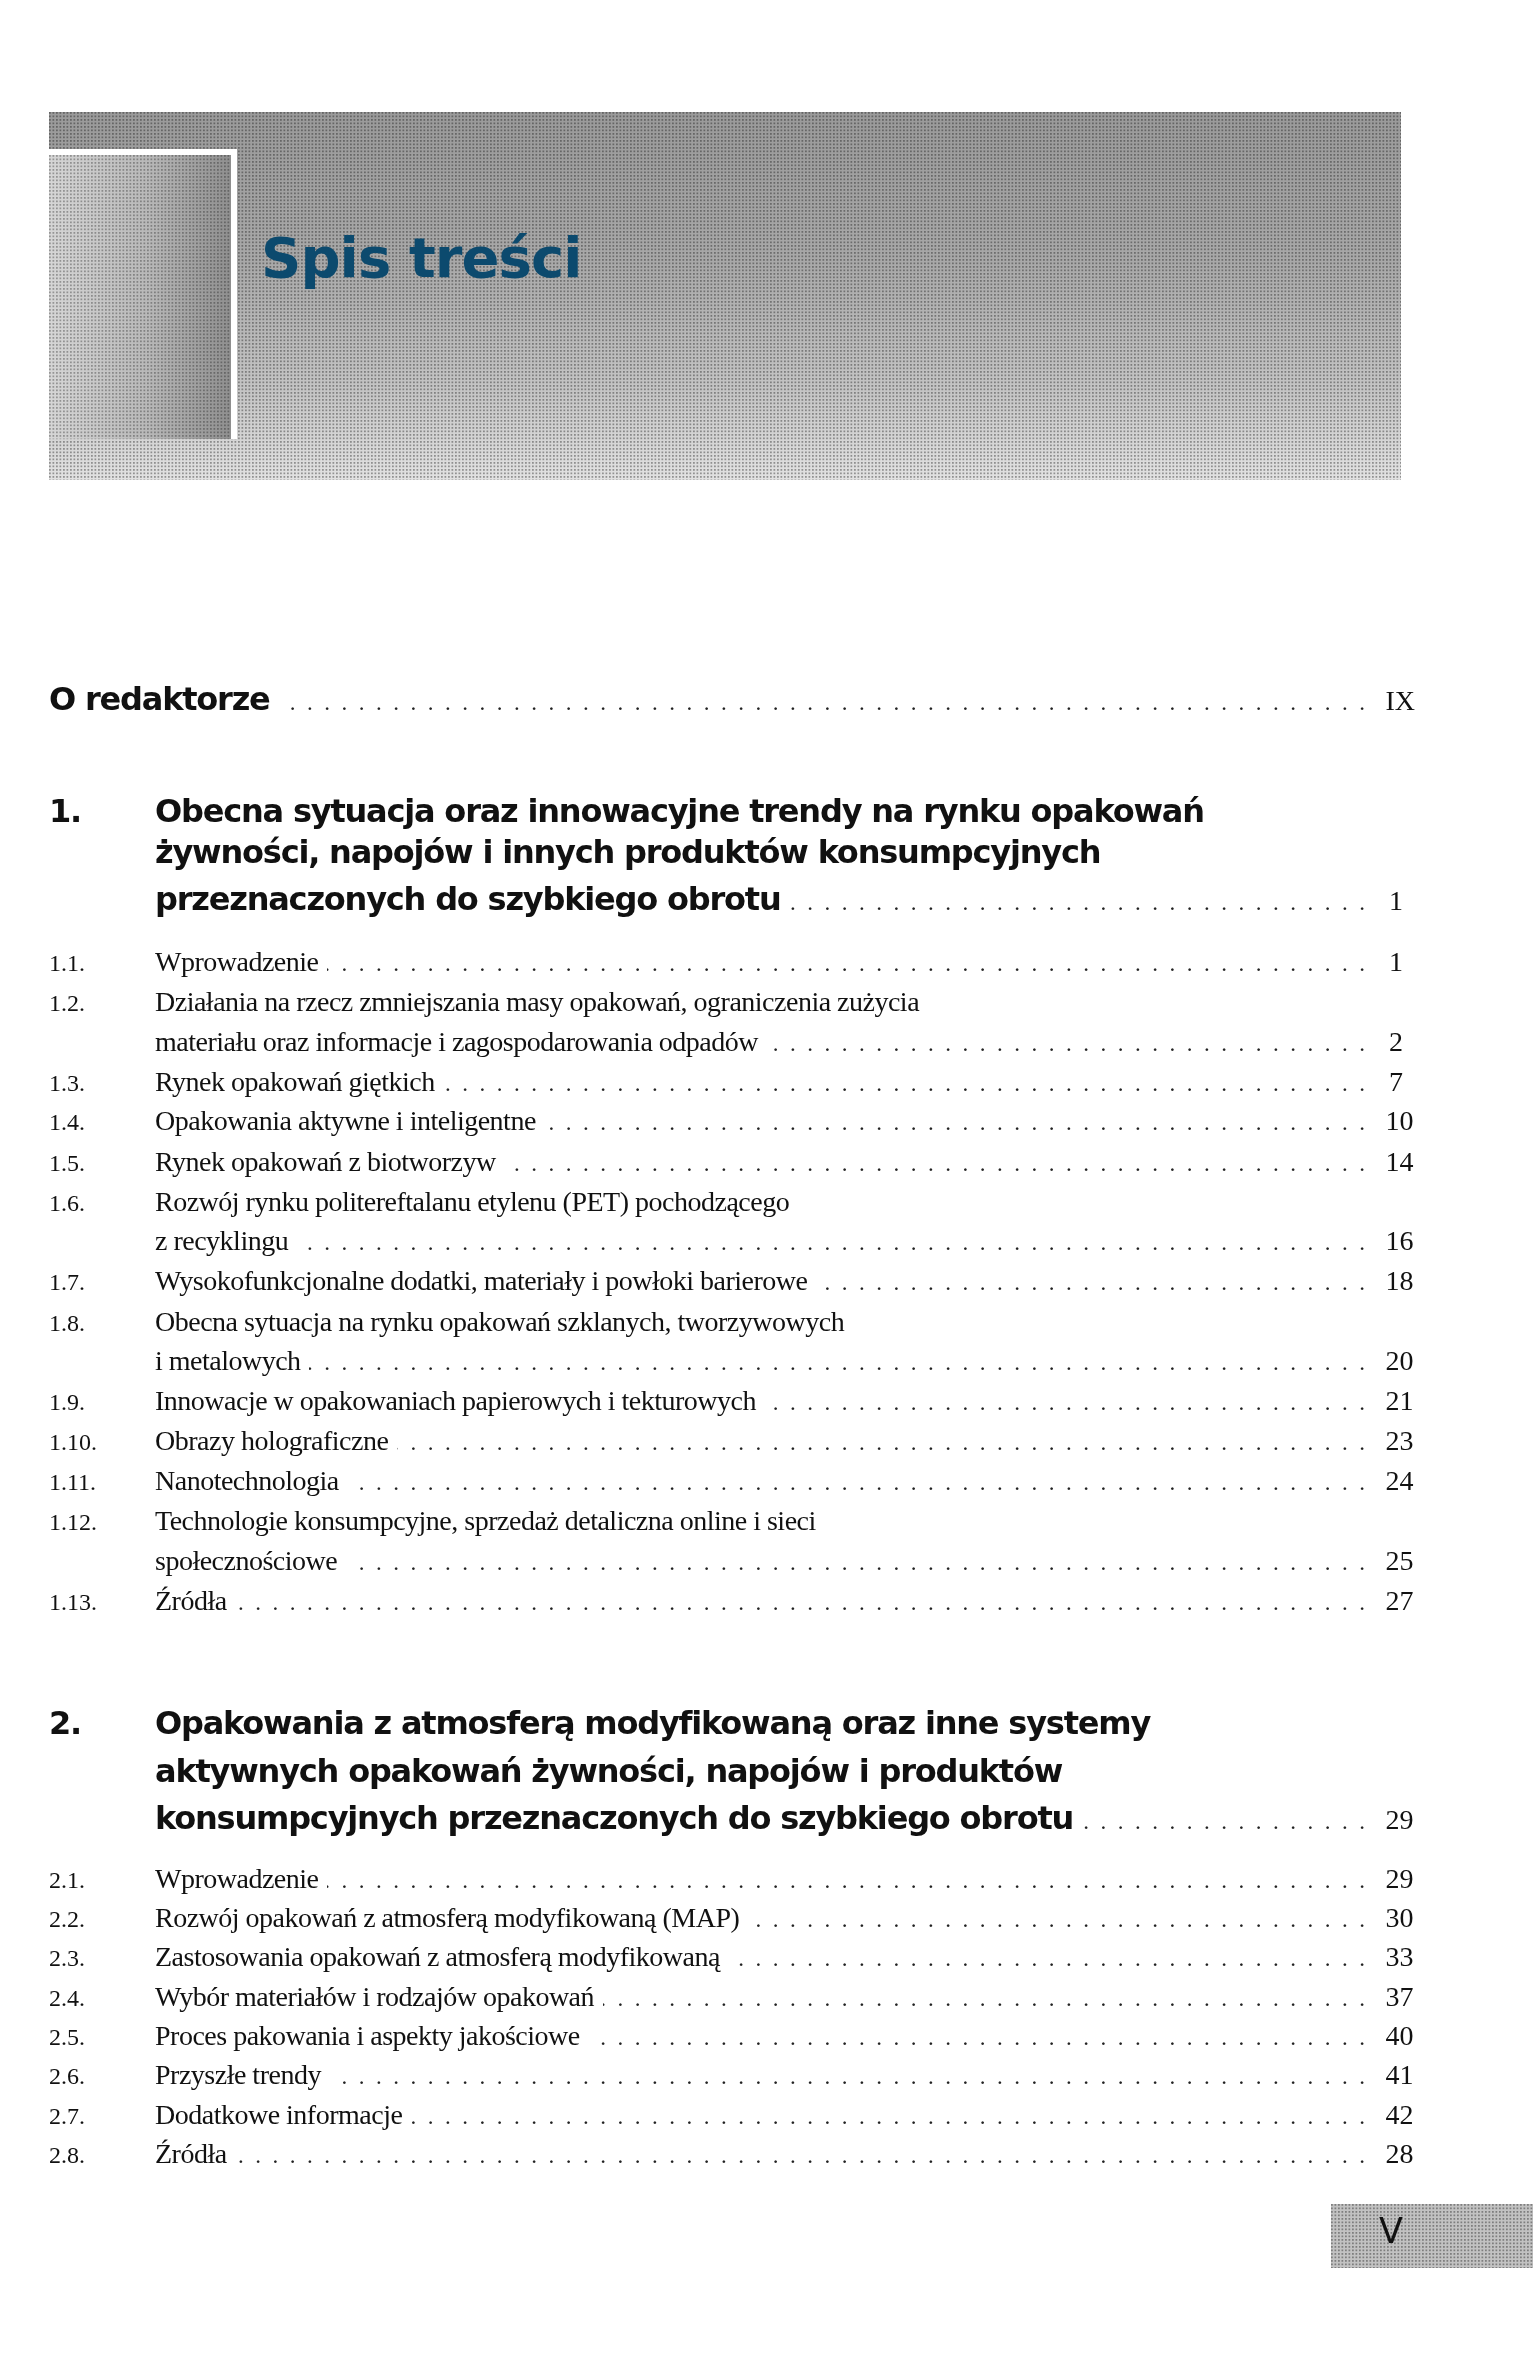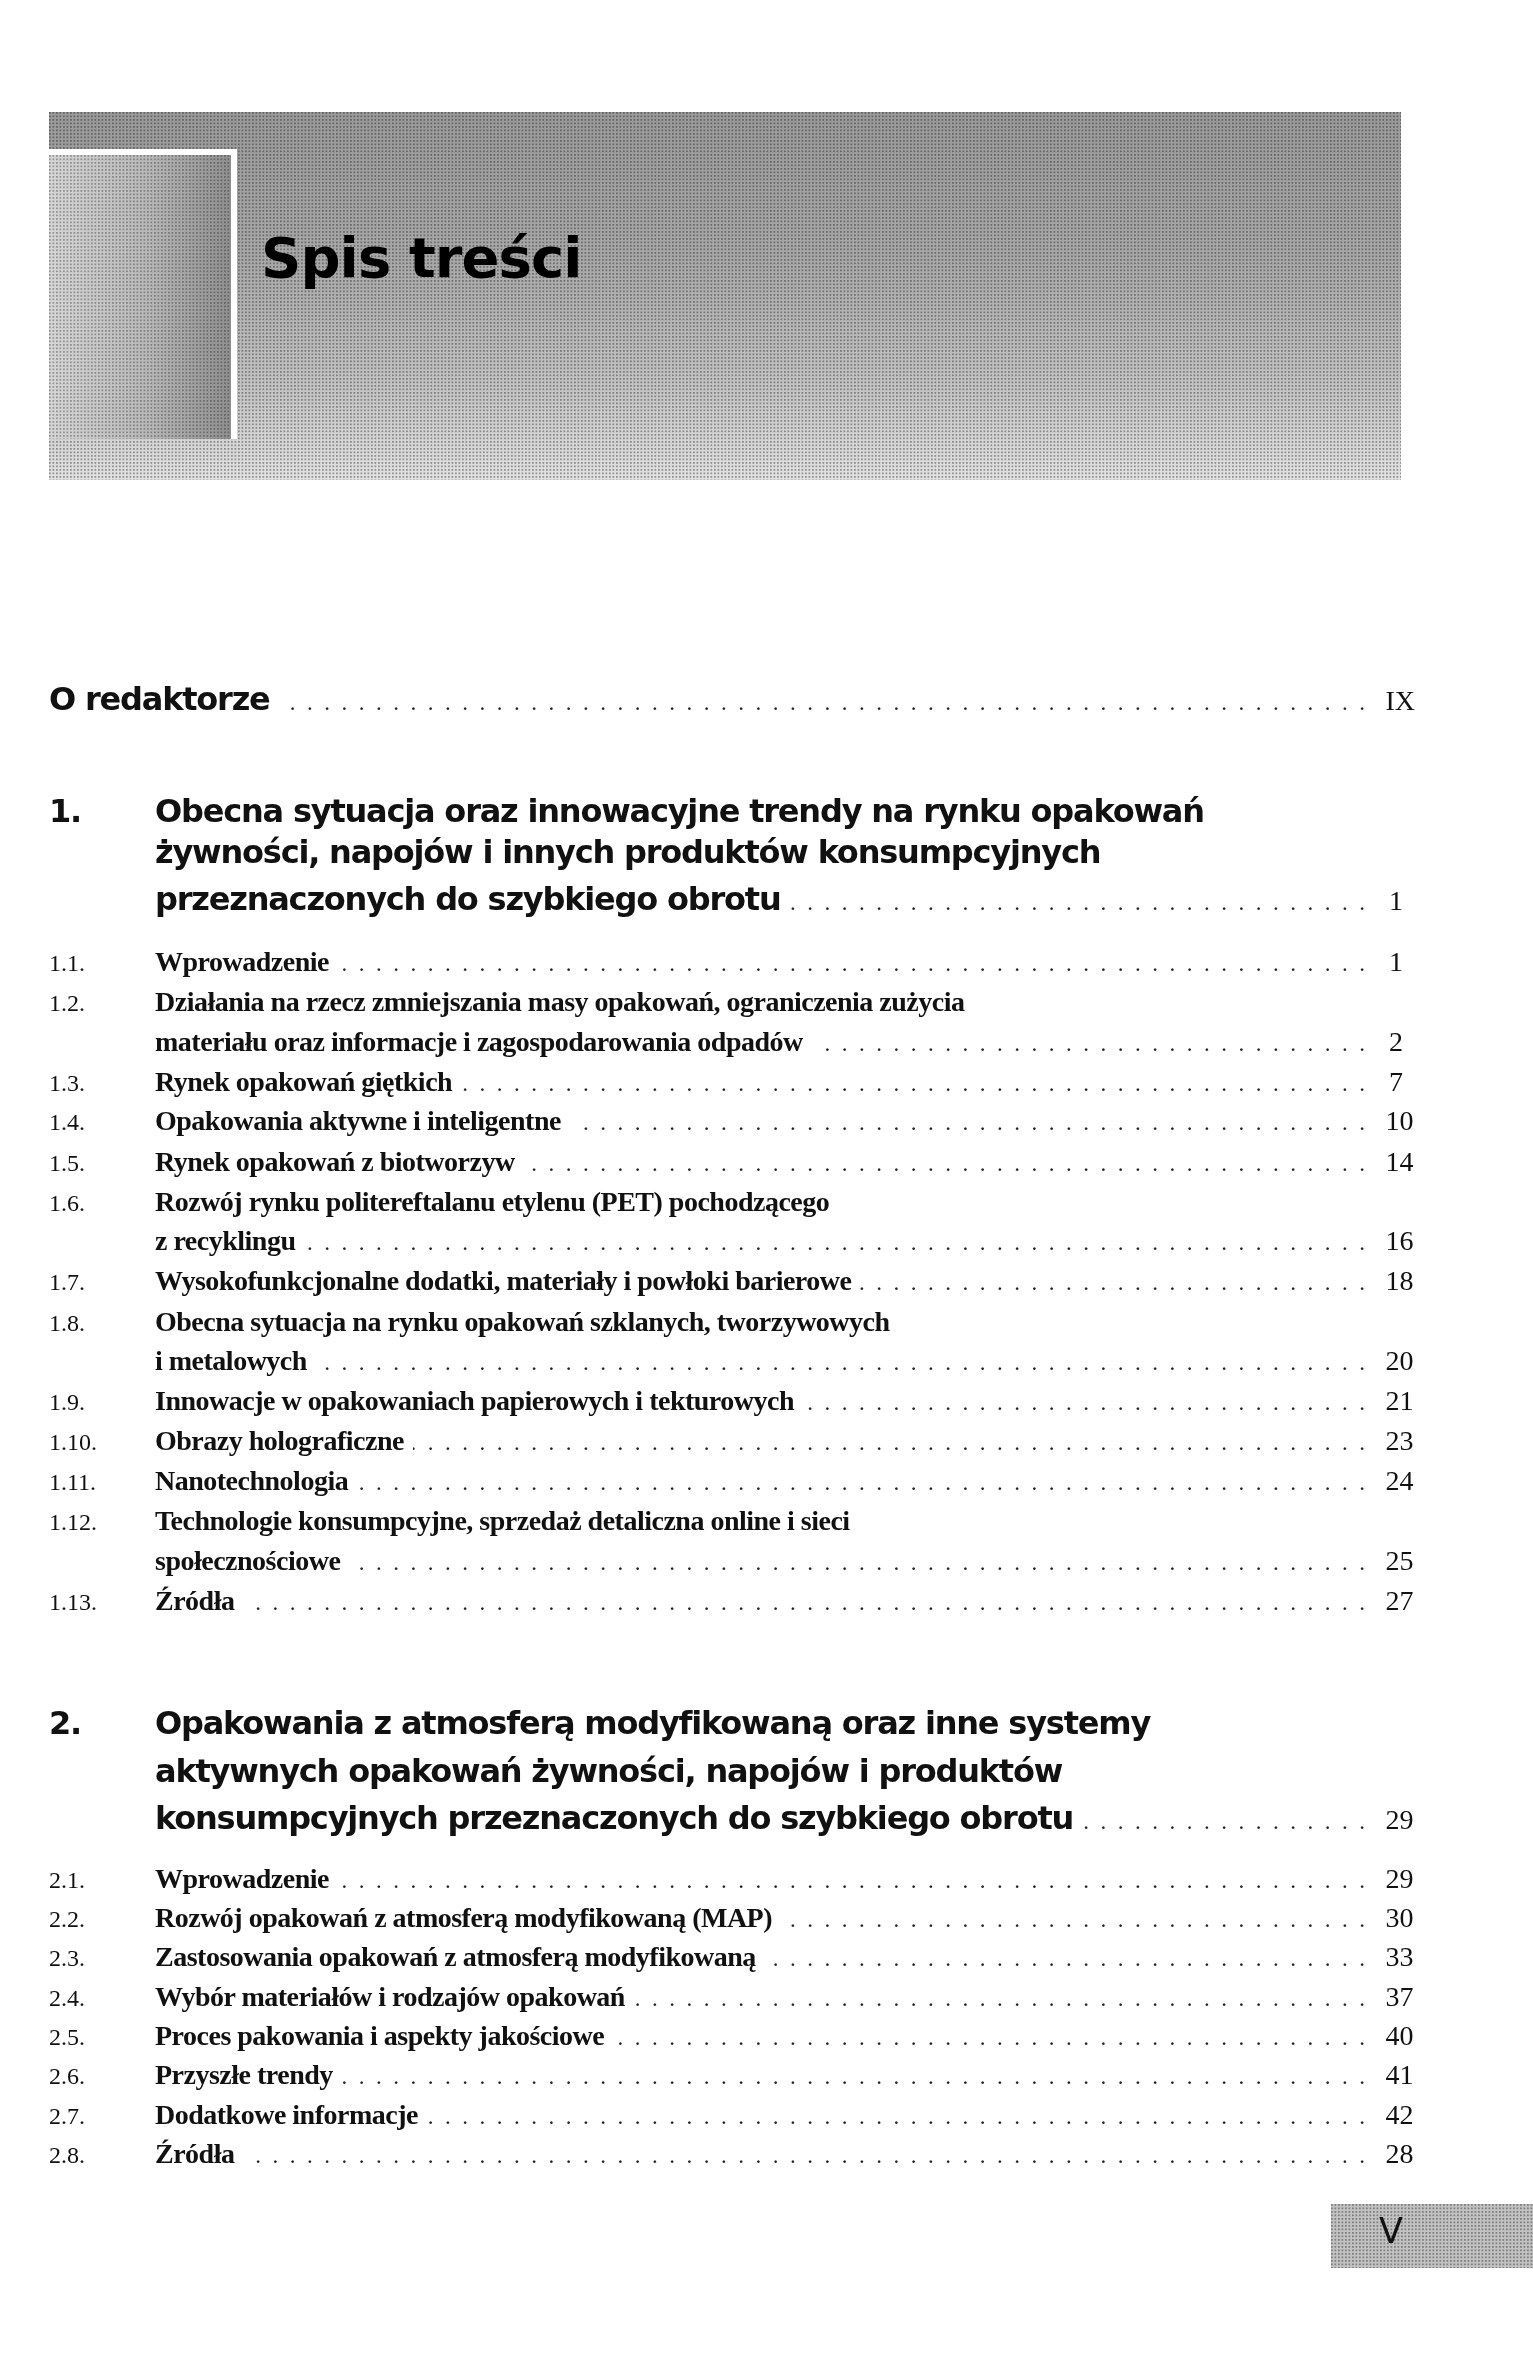--- a/index.html
+++ b/index.html
@@ -17,36 +17,35 @@
     border-top: 6.2px solid #fff; border-right: 6.2px solid #fff;
     margin-top: -6.2px;
     background:
       radial-gradient(circle at 0.9px 0.9px, rgba(0,0,0,0.3) 0.8px, transparent 1.1px) 0 0 / 3.5px 3.5px,
       linear-gradient(to right, #d6d6d6 0%, #b8b8b8 55%, #8f8f8f 100%);
   }
   .page-title {
     position: absolute; left: 261px; top: 222px;
     font-family: "DejaVu Sans", sans-serif; font-weight: bold;
     font-size: 56px; line-height: 71px; letter-spacing: -0.9px;
-    color: #000000; white-space: nowrap;
+    color: #0c4a6e; white-space: nowrap;
   }
 
   
   .line {
     position: absolute; left: 49px; width: 1354px; height: 35px;
     display: flex; align-items: baseline; white-space: nowrap;
   }
   .num {
     width: 106px; flex: 0 0 106px;
     font-family: "Liberation Serif", serif; font-size: 24px;
   }
   .txt {
     font-family: "Liberation Serif", serif; font-size: 28px;
     letter-spacing: -0.5px;
-    font-weight: bold;
   }
   .leader {
     flex: 1 1 auto; overflow: hidden; margin: 0 8.8px;
     font-family: "Liberation Serif", serif; font-size: 23px;
     letter-spacing: 11.5px; color: #222; direction: rtl; text-align: left;
   }
   .pg {
     font-family: "Liberation Serif", serif; font-size: 28px;
     text-align: right; min-width: 17.6px;
   }

